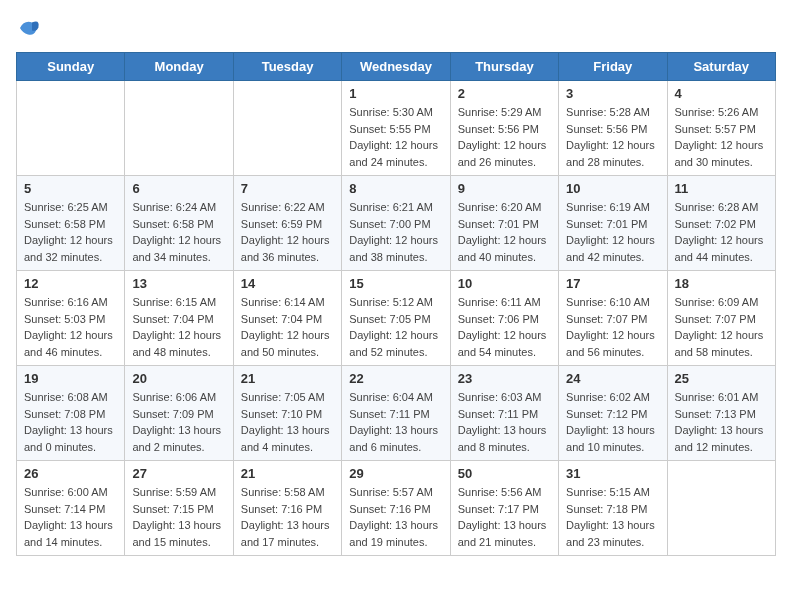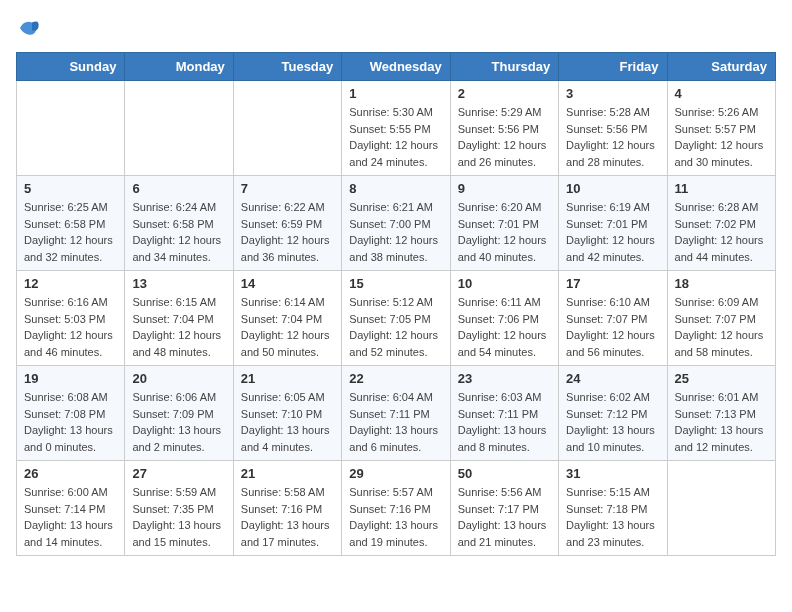--- a/index.html
+++ b/index.html
@@ -48,21 +48,21 @@
       color: #555;
     }
     .calendar {
       width: 100%;
       border-collapse: collapse;
       border: 1px solid #ccc;
     }
     .calendar th {
       background-color: #3a7bbf;
       color: #fff;
-      text-align: right;
+      text-align: center;
       padding: 6px 8px;
       font-size: 13px;
       font-weight: bold;
       border: 1px solid #2e6aa0;
     }
     .calendar td {
       vertical-align: top;
       padding: 5px 7px;
       border: 1px solid #ccc;
       font-size: 11px;
@@ -290,21 +290,21 @@
           <span class="day-number">20</span>
           <div class="day-info">
             <div>Sunrise: 6:06 AM</div>
             <div>Sunset: 7:09 PM</div>
             <div>Daylight: 13 hours and 2 minutes.</div>
           </div>
         </td>
         <td>
           <span class="day-number">21</span>
           <div class="day-info">
-            <div>Sunrise: 6:05 AM</div>
+            <div>Sunrise: 7:05 AM</div>
             <div>Sunset: 7:10 PM</div>
             <div>Daylight: 13 hours and 4 minutes.</div>
           </div>
         </td>
         <td>
           <span class="day-number">22</span>
           <div class="day-info">
             <div>Sunrise: 6:04 AM</div>
             <div>Sunset: 7:11 PM</div>
             <div>Daylight: 13 hours and 6 minutes.</div>
@@ -341,21 +341,21 @@
           <div class="day-info">
             <div>Sunrise: 6:00 AM</div>
             <div>Sunset: 7:14 PM</div>
             <div>Daylight: 13 hours and 14 minutes.</div>
           </div>
         </td>
         <td>
           <span class="day-number">27</span>
           <div class="day-info">
             <div>Sunrise: 5:59 AM</div>
-            <div>Sunset: 7:35 PM</div>
+            <div>Sunset: 7:15 PM</div>
             <div>Daylight: 13 hours and 15 minutes.</div>
           </div>
         </td>
         <td>
           <span class="day-number">21</span>
           <div class="day-info">
             <div>Sunrise: 5:58 AM</div>
             <div>Sunset: 7:16 PM</div>
             <div>Daylight: 13 hours and 17 minutes.</div>
           </div>

